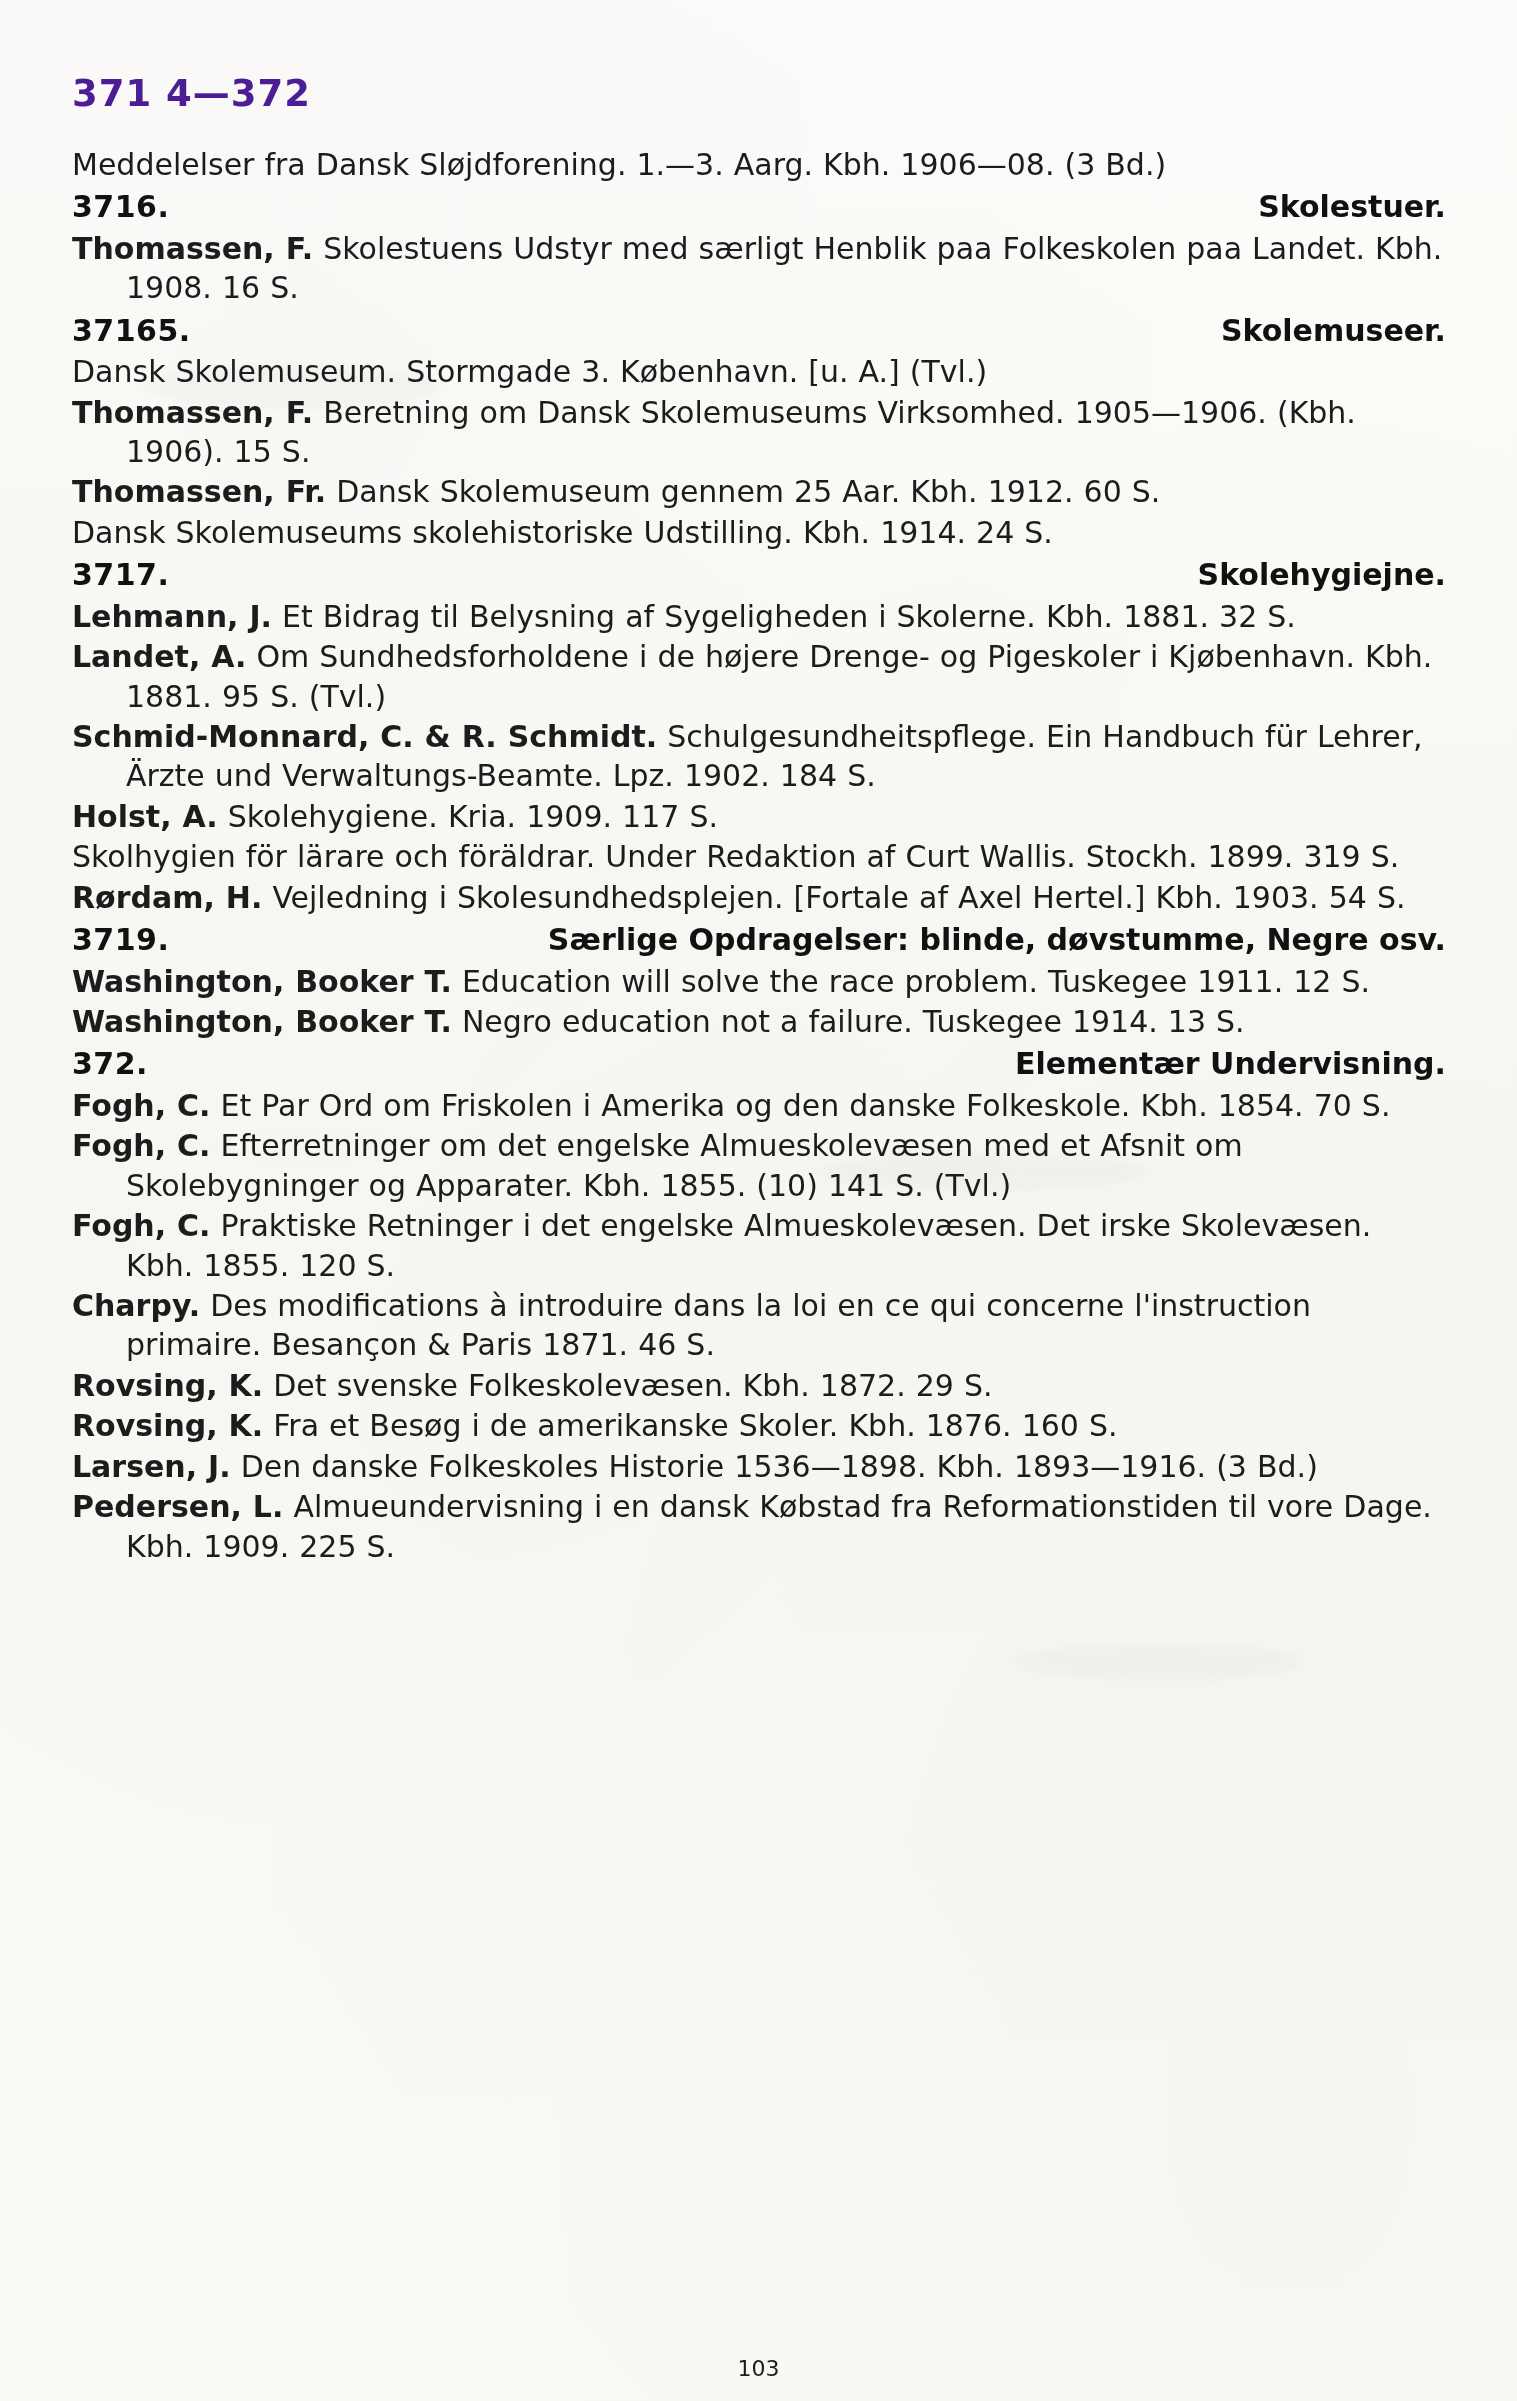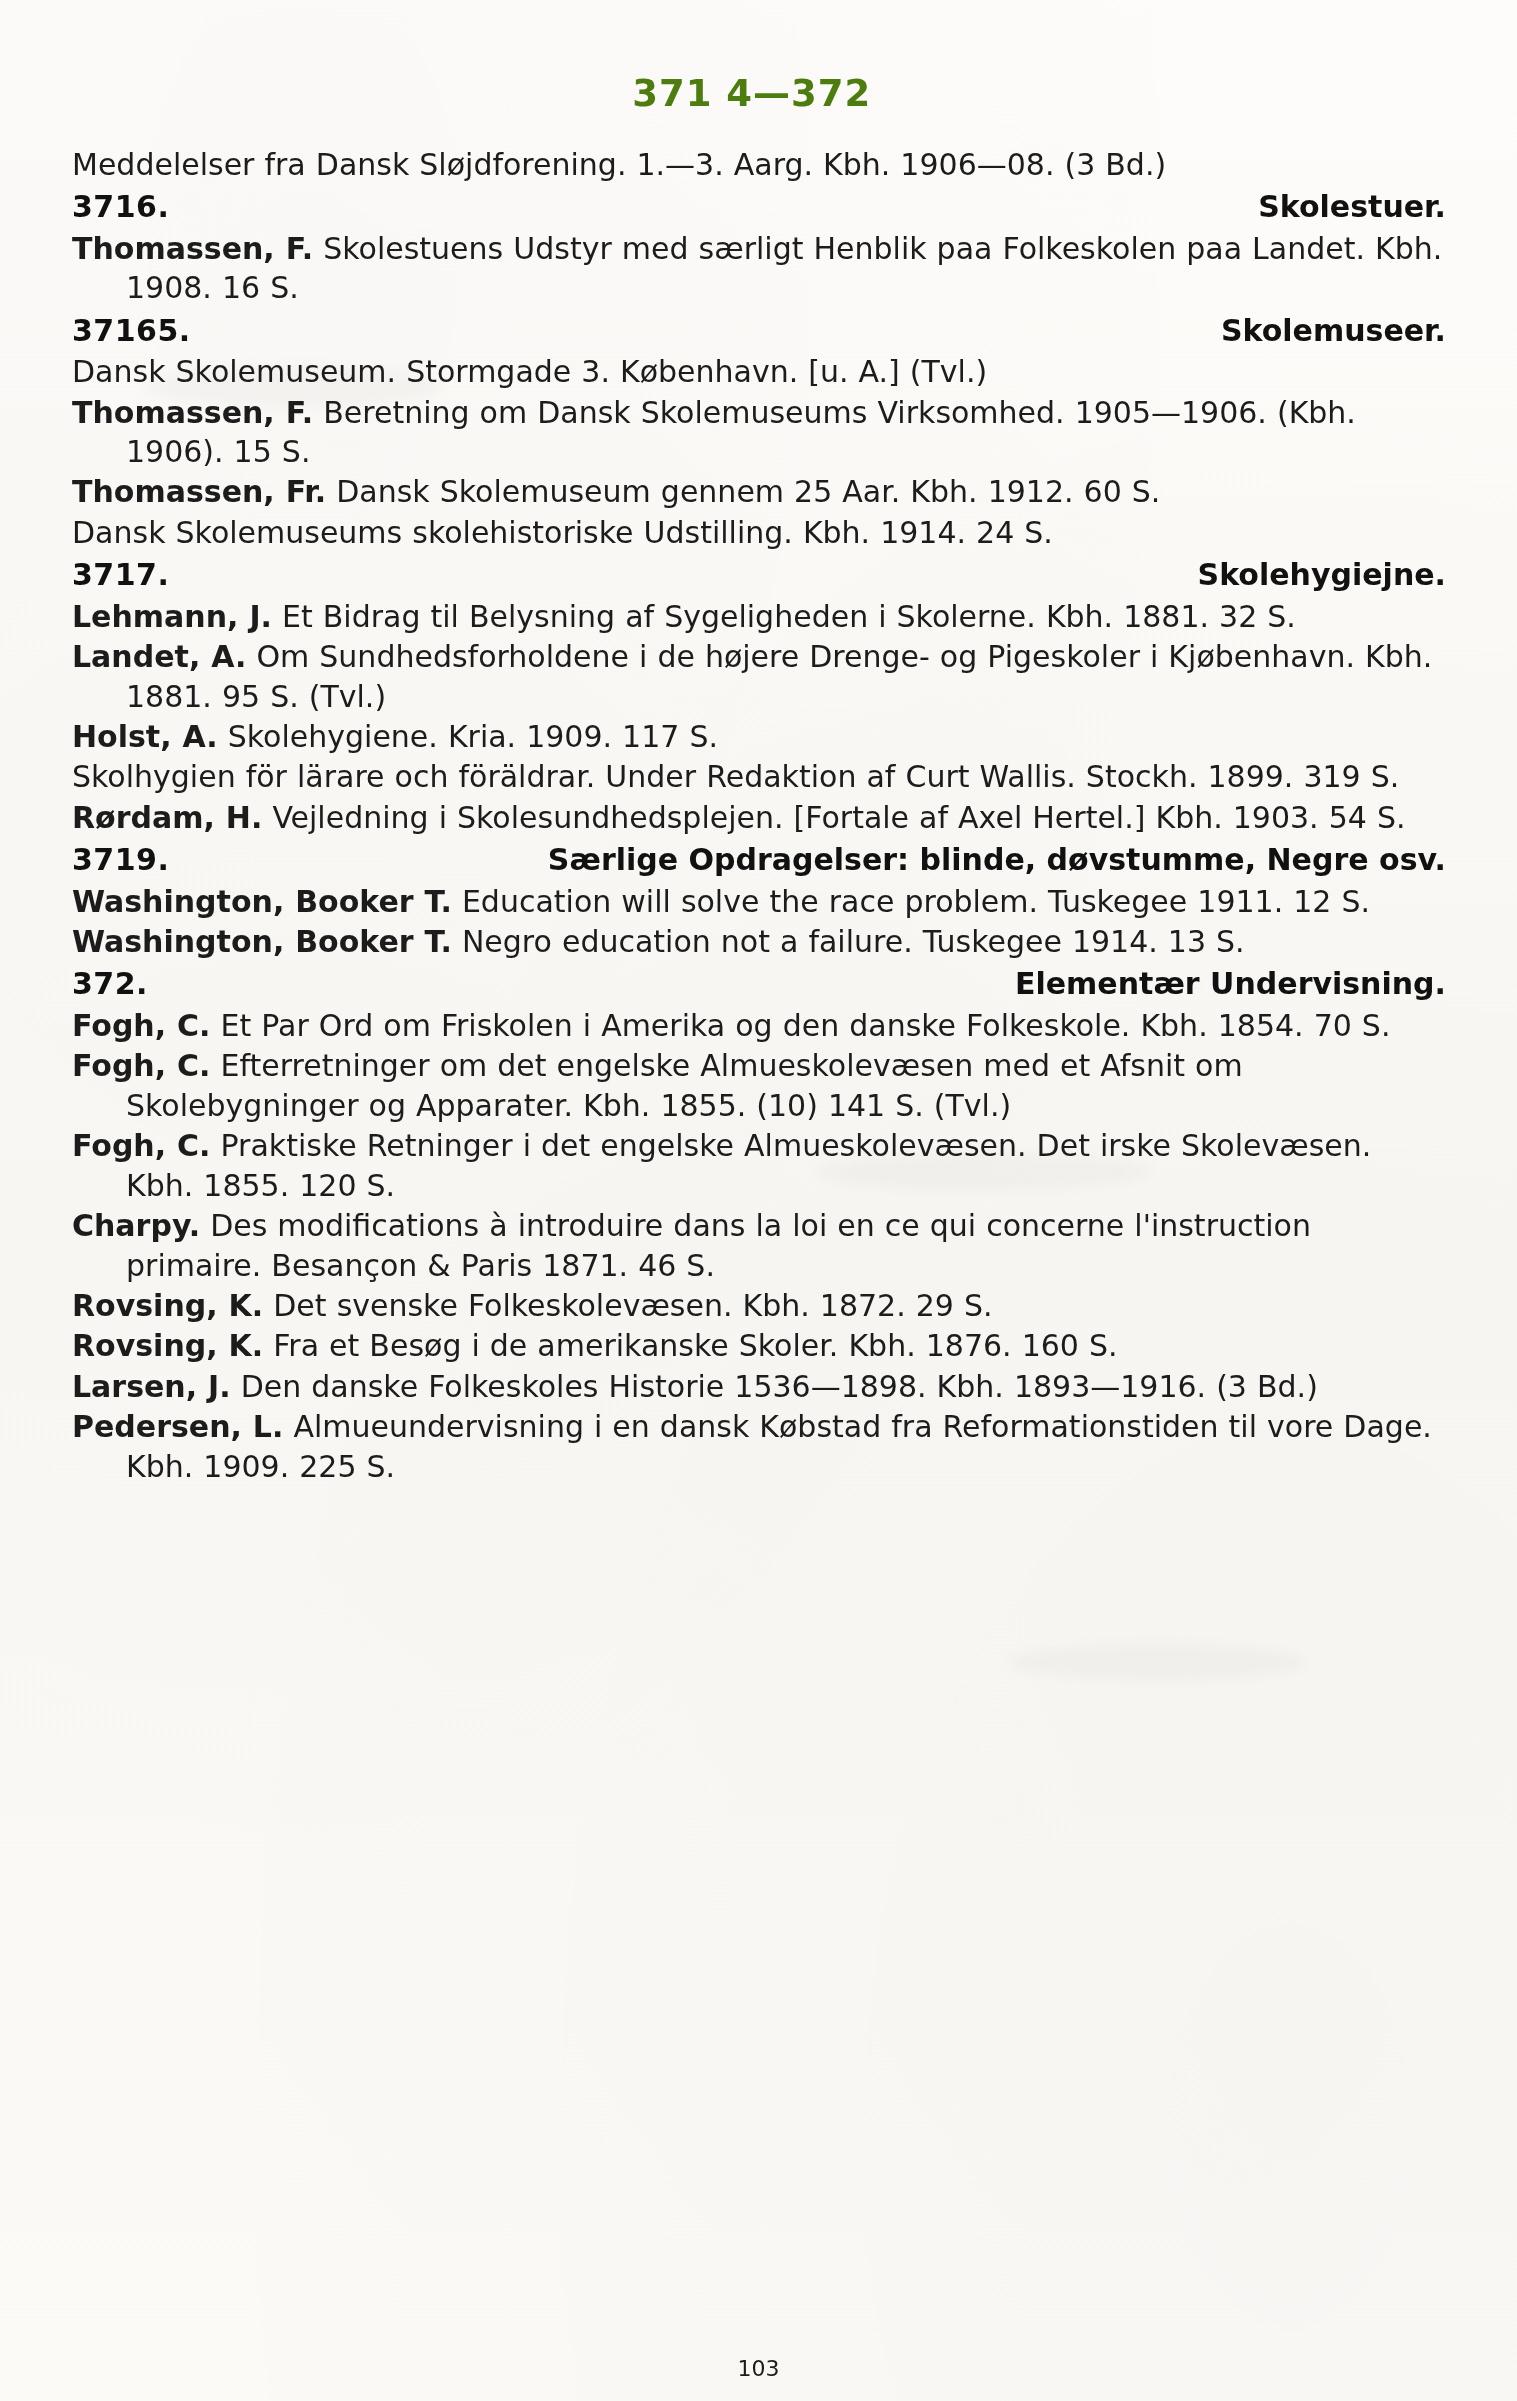--- a/index.html
+++ b/index.html
@@ -32,27 +32,27 @@
       linear-gradient(180deg, #fdfcfa 0%, #f8f7f3 50%, #fbfaf7 100%);
     pointer-events: none;
   }
   .content {
     position: absolute;
     left: 72px;
     top: 72px;
     width: 1374px;
   }
   .running-head {
-    text-align: center;
+    text-align: left;
     font-weight: bold;
     font-size: 37px;
     letter-spacing: 1px;
     padding-right: 14.4px;
     margin-bottom: 30px;
-    color: #4d7c0f;
+    color: #4c1d95;
   }
   .entry {
     font-size: 30px;
     line-height: 1.315;
     margin: 0 0 1px 0;
     text-indent: 0;
     padding-left: 54px;
     text-indent: -54px;
     word-spacing: 0.5px;
     color: #1c1c1c;
@@ -128,20 +128,21 @@
     <div class="entry"><b>Thomassen, Fr.</b> Dansk Skolemuseum gennem 25 Aar. Kbh. 1912. 60 S.</div>
     <div class="entry">Dansk Skolemuseums skolehistoriske Udstilling. Kbh. 1914. 24 S.</div>
 
     <div class="section-line">
       <span class="section-num">3717.</span>
       <span class="section-title">Skolehygiejne.</span>
     </div>
 
     <div class="entry"><b>Lehmann, J.</b> Et Bidrag til Belysning af Sygeligheden i Skolerne. Kbh. 1881. 32 S.</div>
     <div class="entry"><b>Landet, A.</b> Om Sundhedsforholdene i de højere Drenge- og Pigeskoler i Kjøbenhavn. Kbh. 1881. 95 S. (Tvl.)</div>
+    <div class="entry"><b>Schmid-Monnard, C. &amp; R. Schmidt.</b> Schulgesundheitspflege. Ein Handbuch für Lehrer, Ärzte und Verwaltungs-Beamte. Lpz. 1902. 184 S.</div>
     <div class="entry"><b>Holst, A.</b> Skolehygiene. Kria. 1909. 117 S.</div>
     <div class="entry">Skolhygien för lärare och föräldrar. Under Redaktion af Curt Wallis. Stockh. 1899. 319 S.</div>
     <div class="entry"><b>Rørdam, H.</b> Vejledning i Skolesundhedsplejen. [Fortale af Axel Hertel.] Kbh. 1903. 54 S.</div>
 
     <div class="section-line">
       <span class="section-num">3719.</span>
       <span class="section-title">Særlige Opdragelser: blinde, døvstumme, Negre osv.</span>
     </div>
 
     <div class="entry"><b>Washington, Booker T.</b> Education will solve the race problem. Tuskegee 1911. 12 S.</div>

